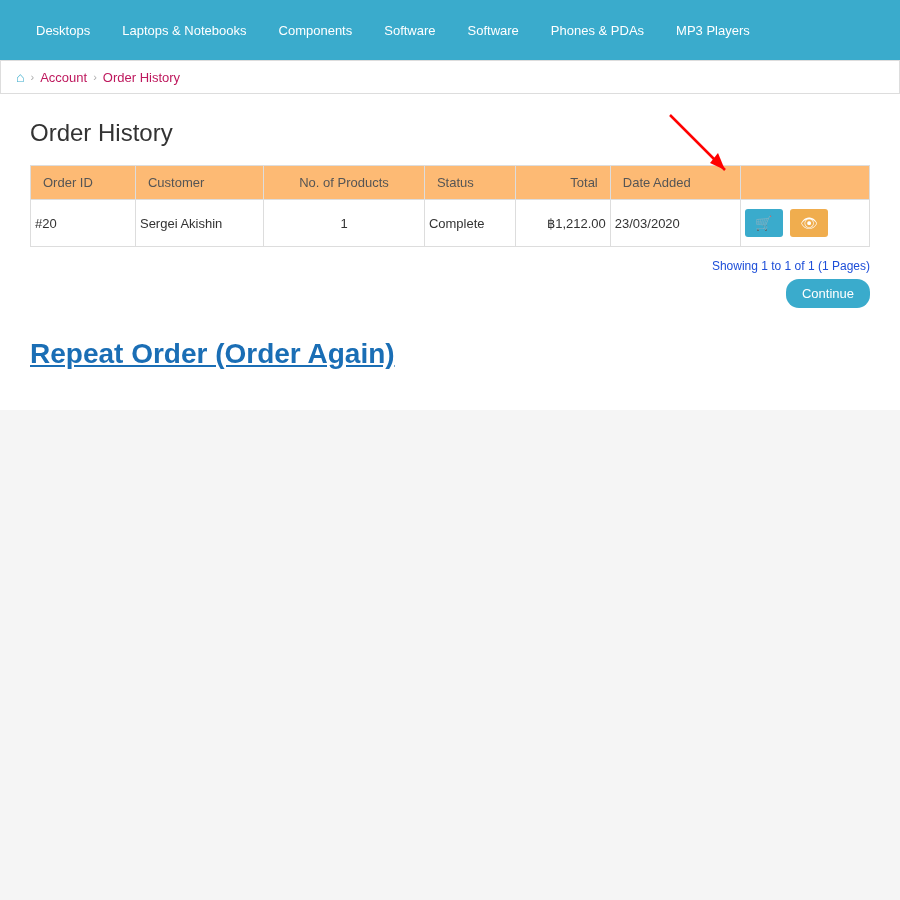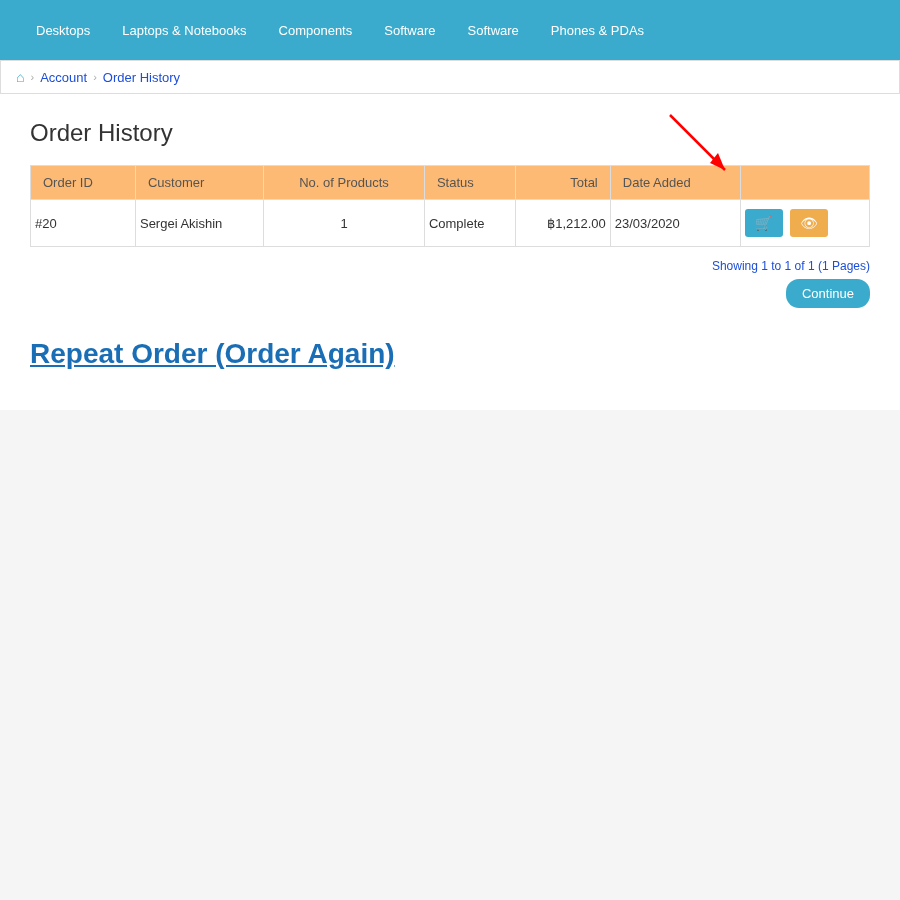--- a/index.html
+++ b/index.html
@@ -29,21 +29,21 @@
       display: flex;
       align-items: center;
       gap: 6px;
       margin-bottom: 0;
     }
     .breadcrumb-sep {
       color: #aaa;
       font-size: 11px;
     }
     .breadcrumb-link {
-      color: #1d4ed8;
+      color: #be185d;
       cursor: pointer;
       font-size: 13px;
     }
     .home-icon { color: #3aabcc; font-size: 14px; cursor: pointer; }
 
     
     .main-content {
       background: #fff;
       padding: 25px 30px 40px 30px;
       margin: 0;
@@ -145,20 +145,21 @@
 </head>
 <body>
 
 <nav class="navbar">
   <div class="navbar-item">Desktops</div>
   <div class="navbar-item">Laptops &amp; Notebooks</div>
   <div class="navbar-item">Components</div>
   <div class="navbar-item">Software</div>
   <div class="navbar-item">Software</div>
   <div class="navbar-item">Phones &amp; PDAs</div>
+  <div class="navbar-item">MP3 Players</div>
 </nav>
 
 <div class="breadcrumb">
   <span class="home-icon">⌂</span>
   <span class="breadcrumb-sep">›</span>
   <span class="breadcrumb-link">Account</span>
   <span class="breadcrumb-sep">›</span>
   <span class="breadcrumb-link">Order History</span>
 </div>
 

